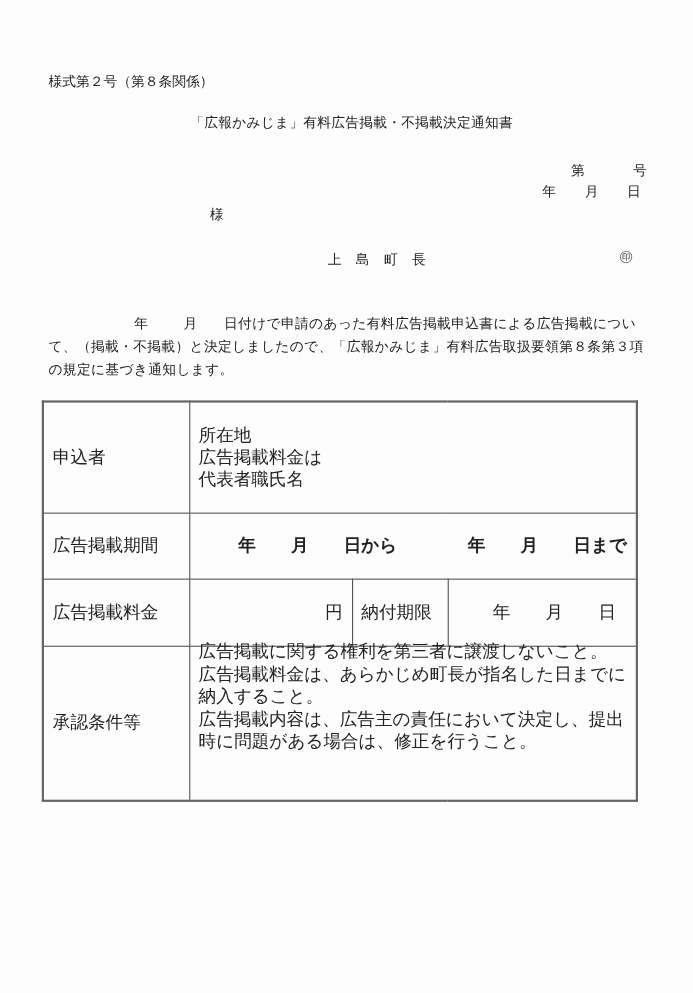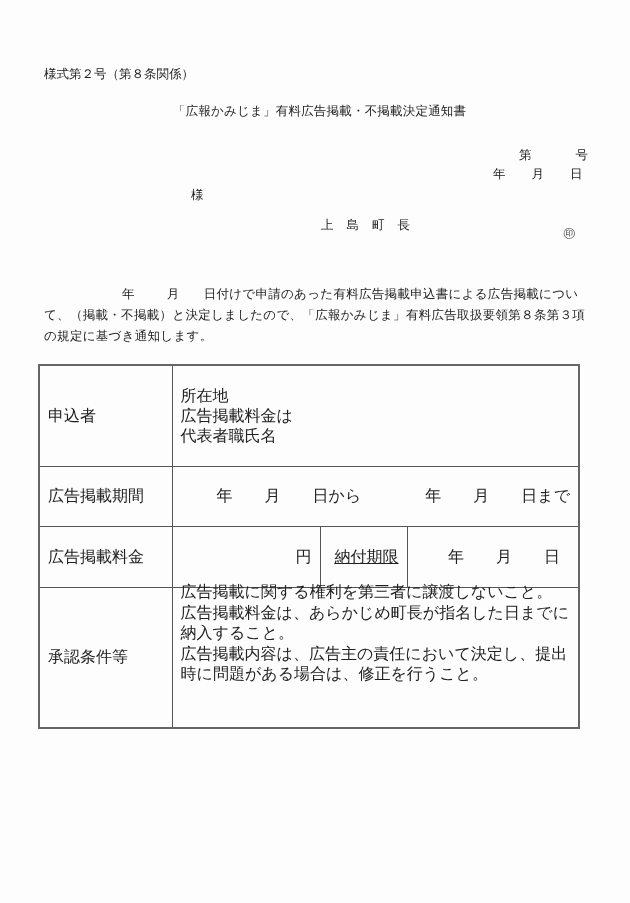--- a/index.html
+++ b/index.html
@@ -8,21 +8,21 @@
     font-family: "DejaVu Serif", "Liberation Serif", serif;
     color: #222; font-size: 12.5px;
   }
   .abs { position: absolute; white-space: nowrap; }
   .form-no { left: 44px; top: 66px; }
   .doc-title { left: 173px; top: 103px; letter-spacing: 0.2px; }
   .num-row { left: 519px; top: 147px; }
   .num-row span { display: inline-block; }
   .date-row { left: 493px; top: 166px; }
   .addressee { left: 191px; top: 187px; }
-  .mayor { left: 298px; top: 217px; letter-spacing: 0; margin-left: 23px; }
+  .mayor { left: 298px; top: 228px; letter-spacing: 0; }
   .mayor span { display: inline-block; margin-right: 13px; }
   .seal { left: 563px; top: 225px; }
   .body-text {
     left: 44px; top: 283px; width: 548px; white-space: normal;
     line-height: 21px; letter-spacing: 0.3px;
   }
   .gap { display: inline-block; }
 
   table.info {
     position: absolute; left: 38px; top: 364px;
@@ -36,21 +36,21 @@
   td.lbl { width: 118px; }
   .r1 td { height: 100px; }
   .r2 td { height: 59px; }
   .r3 td { height: 59px; margin-left: 24px; }
   .r4 td { height: 60px; }
   .r5 td { height: 139px; }
   .lines { line-height: 20px; }
   .cond { line-height: 20.5px; white-space: normal; padding-top: 0; }
   .cond-wrap { position: relative; top: -24px; }
   .right { text-align: right; }
-  .center { text-align: right; text-decoration: underline; }
+  .center { text-align: left; }
 </style>
 </head>
 <body>
 
 <div class="abs form-no">様式第２号（第８条関係）</div>
 <div class="abs doc-title">「広報かみじま」有料広告掲載・不掲載決定通知書</div>
 
 <div class="abs num-row">
   <span>第</span><span class="gap" style="width:44px"></span><span>号</span>
 </div>
@@ -74,21 +74,21 @@
       <tr class="r1">
     <td class="lbl">申込者</td>
     <td colspan="3" class="lines">
       <div>所在地</div>
       <div>広告掲載料金は</div>
       <div>代表者職氏名</div>
     </td>
   </tr>
   <tr class="r3">
     <td class="lbl">広告掲載期間</td>
-    <td colspan="3" style="padding-left:44px;white-space:pre;">年　　月　　日から　　　　年　　月　　日まで</td>
+    <td colspan="3" style="padding-left:44px;white-space:pre;font-weight:bold;">年　　月　　日から　　　　年　　月　　日まで</td>
   </tr>
   <tr class="r4">
     <td class="lbl">広告掲載料金</td>
     <td class="right" style="width:131px;">円</td>
     <td class="center" style="width:70px;">納付期限</td>
     <td class="right" style="white-space:pre;padding-right:18px;">年　　月　　日</td>
   </tr>
   <tr class="r5">
     <td class="lbl">承認条件等</td>
     <td colspan="3" class="cond">

